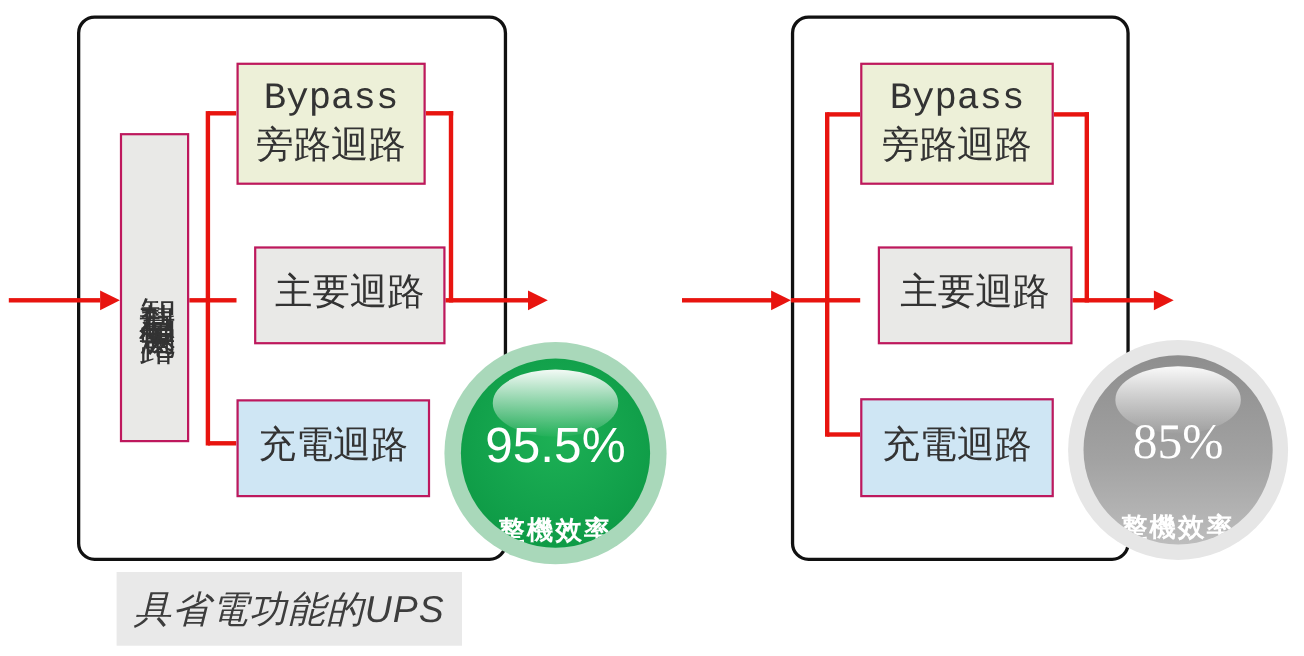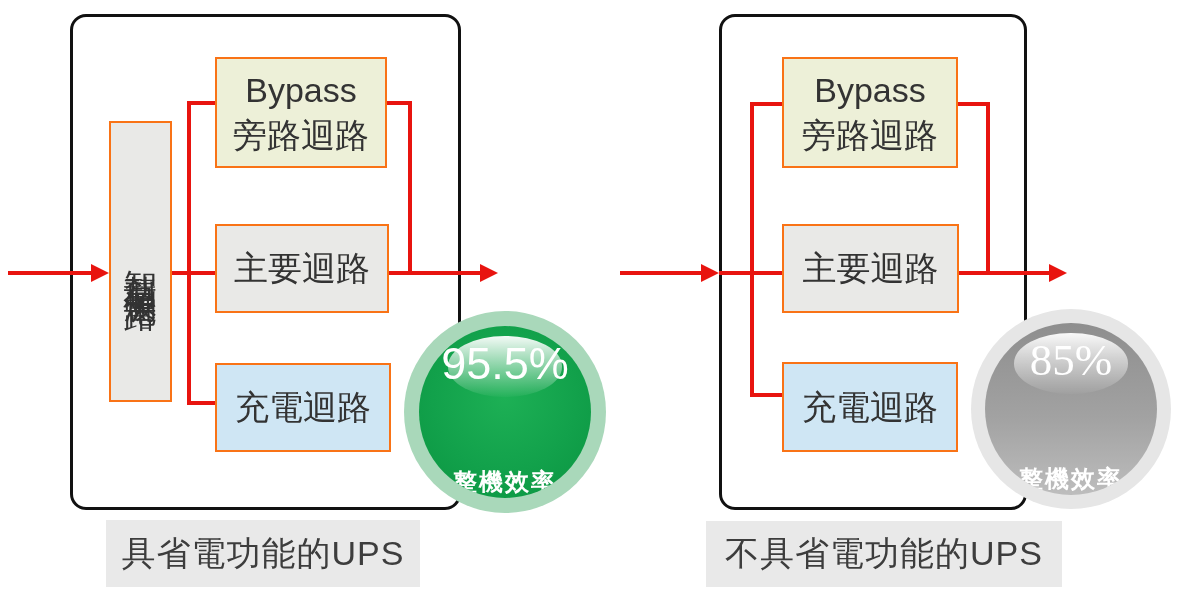--- a/index.html
+++ b/index.html
@@ -3,38 +3,38 @@
 <meta charset="utf-8">
 <style>
   html,body{margin:0;padding:0;background:#ffffff;}
   #stage{
     position:relative;width:1185px;height:596px;background:#ffffff;overflow:hidden;
     font-family:"Liberation Sans","DejaVu Sans",sans-serif;color:#3a3a3a;
   }
   
   .outer-box{position:absolute;border:3px solid #111;border-radius:16px;background:transparent;z-index:1;}
   
-  .cbox{position:absolute;border:2px solid #f97316;box-sizing:border-box;z-index:3;
+  .cbox{position:absolute;border:2px solid #be185d;box-sizing:border-box;z-index:3;
         display:flex;flex-direction:column;align-items:center;justify-content:center;
-        font-size:34px;color:#333;text-align:center;line-height:1.3;}
+        font-size:34px;color:#333;text-align:center;line-height:1.3;font-family:Liberation Mono, monospace;}
   .fill-bypass{background:#edf0d8;}
-  .fill-main{background:#e9e9e7;}
+  .fill-main{background:#e9e9e7;margin-left:16px;}
   .fill-charge{background:#cfe6f4;}
   .fill-detector{background:#e9e9e7;}
   .detector{writing-mode:vertical-rl;text-orientation:upright;letter-spacing:5px;
             font-size:33px;line-height:1;}
   
   .rline{position:absolute;background:#e8140f;z-index:2;}
   .arrow-right{position:absolute;width:0;height:0;z-index:2;
                border-top:9px solid transparent;border-bottom:9px solid transparent;
                border-left:18px solid #e8140f;}
   
   .badge{position:absolute;border-radius:50%;z-index:4;display:flex;align-items:center;justify-content:center;}
   .badge-inner{position:relative;border-radius:50%;display:flex;flex-direction:column;
-               align-items:center;justify-content:space-between;overflow:hidden;color:#fff;gap:38px;}
+               align-items:center;justify-content:flex-end;overflow:hidden;color:#fff;gap:38px;}
   .badge.green{background:#a9d8ba;}
   .badge.green .badge-inner{background:radial-gradient(circle at 50% 42%, #1db055 0%, #12a14b 55%, #0a9440 100%);}
   .badge.gray{background:#e6e6e6;}
   .badge.gray .badge-inner{background:linear-gradient(#8e8e8e, #a2a2a2 55%, #bdbdbd 100%);}
   .badge-gloss{position:absolute;left:17%;right:17%;top:6%;height:35%;border-radius:50%;
                background:linear-gradient(rgba(255,255,255,0.95), rgba(255,255,255,0.03));}
   .badge-value{position:relative;font-size:45px;line-height:1.05;margin-top:14px;z-index:1;}
   .badge-caption{position:relative;font-size:24px;font-weight:bold;letter-spacing:2px;z-index:1;}
   
   .caption{position:absolute;background:#e9e9e9;display:flex;align-items:center;justify-content:center;
@@ -70,21 +70,21 @@
   <div class="cbox fill-charge" style="left:215px;top:363px;width:176px;height:89px;">充電迴路</div>
 
   <div class="badge green" style="left:404px;top:311px;width:202px;height:202px;">
     <div class="badge-inner" style="width:172px;height:172px;">
       <div class="badge-gloss"></div>
       <div class="badge-value">95.5%</div>
       <div class="badge-caption">整機效率</div>
     </div>
   </div>
 
-  <div class="caption" style="left:106px;top:520px;width:314px;height:67px;">具省電功能的UPS</div>
+  <div class="caption" style="left:106px;top:520px;width:314px;height:67px;font-style:italic;">具省電功能的UPS</div>
 
   <div class="outer-box" style="left:719px;top:14px;width:302px;height:490px;"></div>
 
   <div class="rline" style="left:620px;top:271px;width:83px;height:4px;"></div>
   <div class="arrow-right" style="left:701px;top:264px;"></div>
   <div class="rline" style="left:719px;top:271px;width:63px;height:4px;"></div>
   <div class="rline" style="left:750px;top:102px;width:4px;height:295px;"></div>
   <div class="rline" style="left:752px;top:102px;width:30px;height:4px;"></div>
   <div class="rline" style="left:958px;top:102px;width:32px;height:4px;"></div>
   <div class="rline" style="left:986px;top:102px;width:4px;height:173px;"></div>
@@ -102,15 +102,14 @@
   <div class="cbox fill-charge" style="left:782px;top:362px;width:176px;height:90px;">充電迴路</div>
 
   <div class="badge gray" style="left:971px;top:309px;width:200px;height:200px;font-family:Liberation Serif, serif;">
     <div class="badge-inner" style="width:172px;height:172px;">
       <div class="badge-gloss"></div>
       <div class="badge-value">85%</div>
       <div class="badge-caption">整機效率</div>
     </div>
   </div>
 
-  <div class="caption" style="left:706px;top:521px;width:356px;height:66px;">不具省電功能的UPS</div>
 
 </div>
 
 </body></html>

